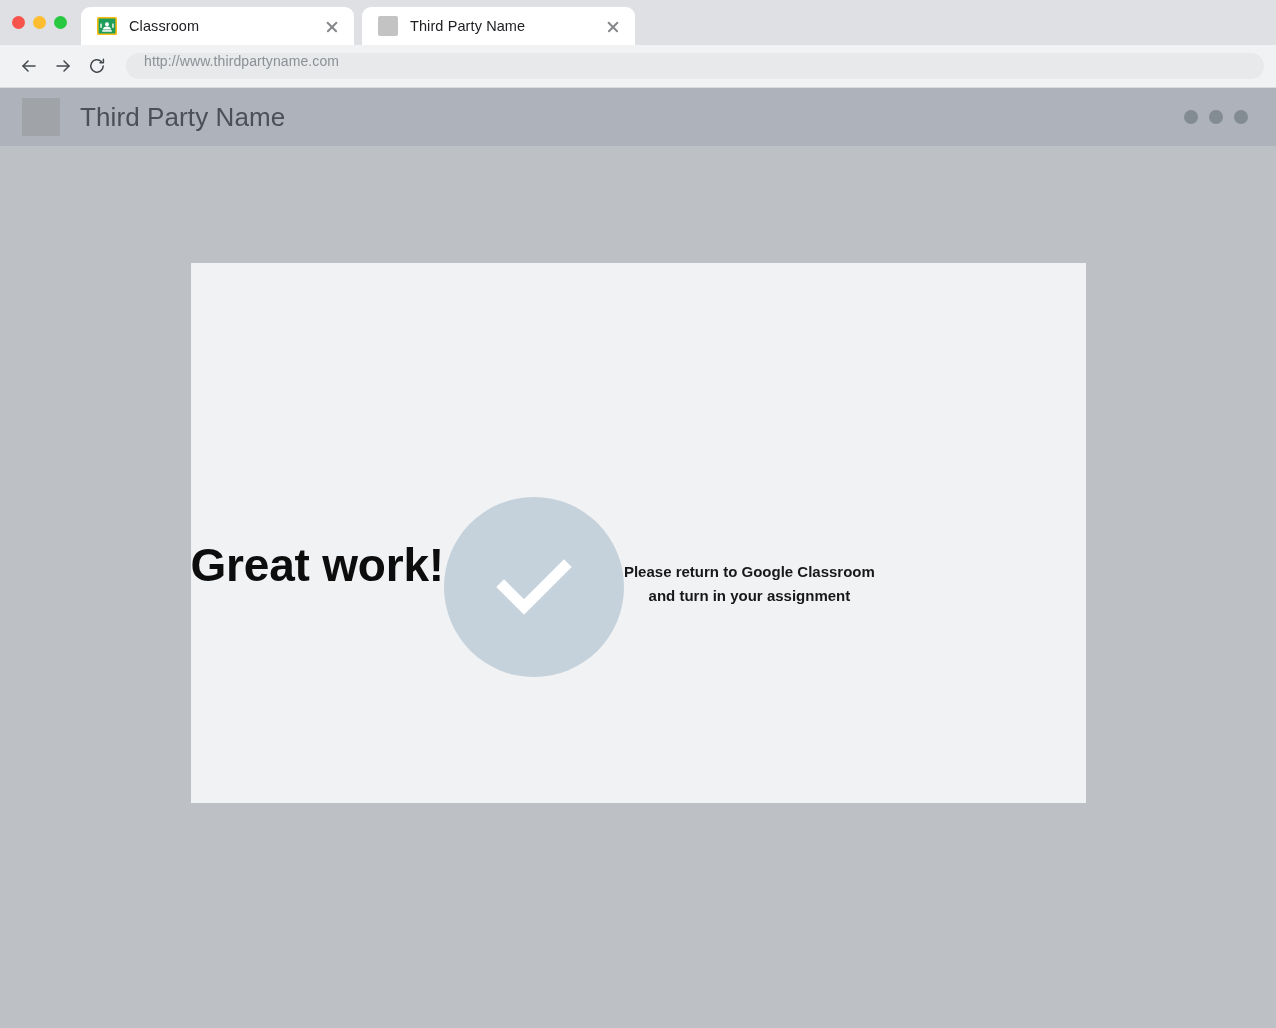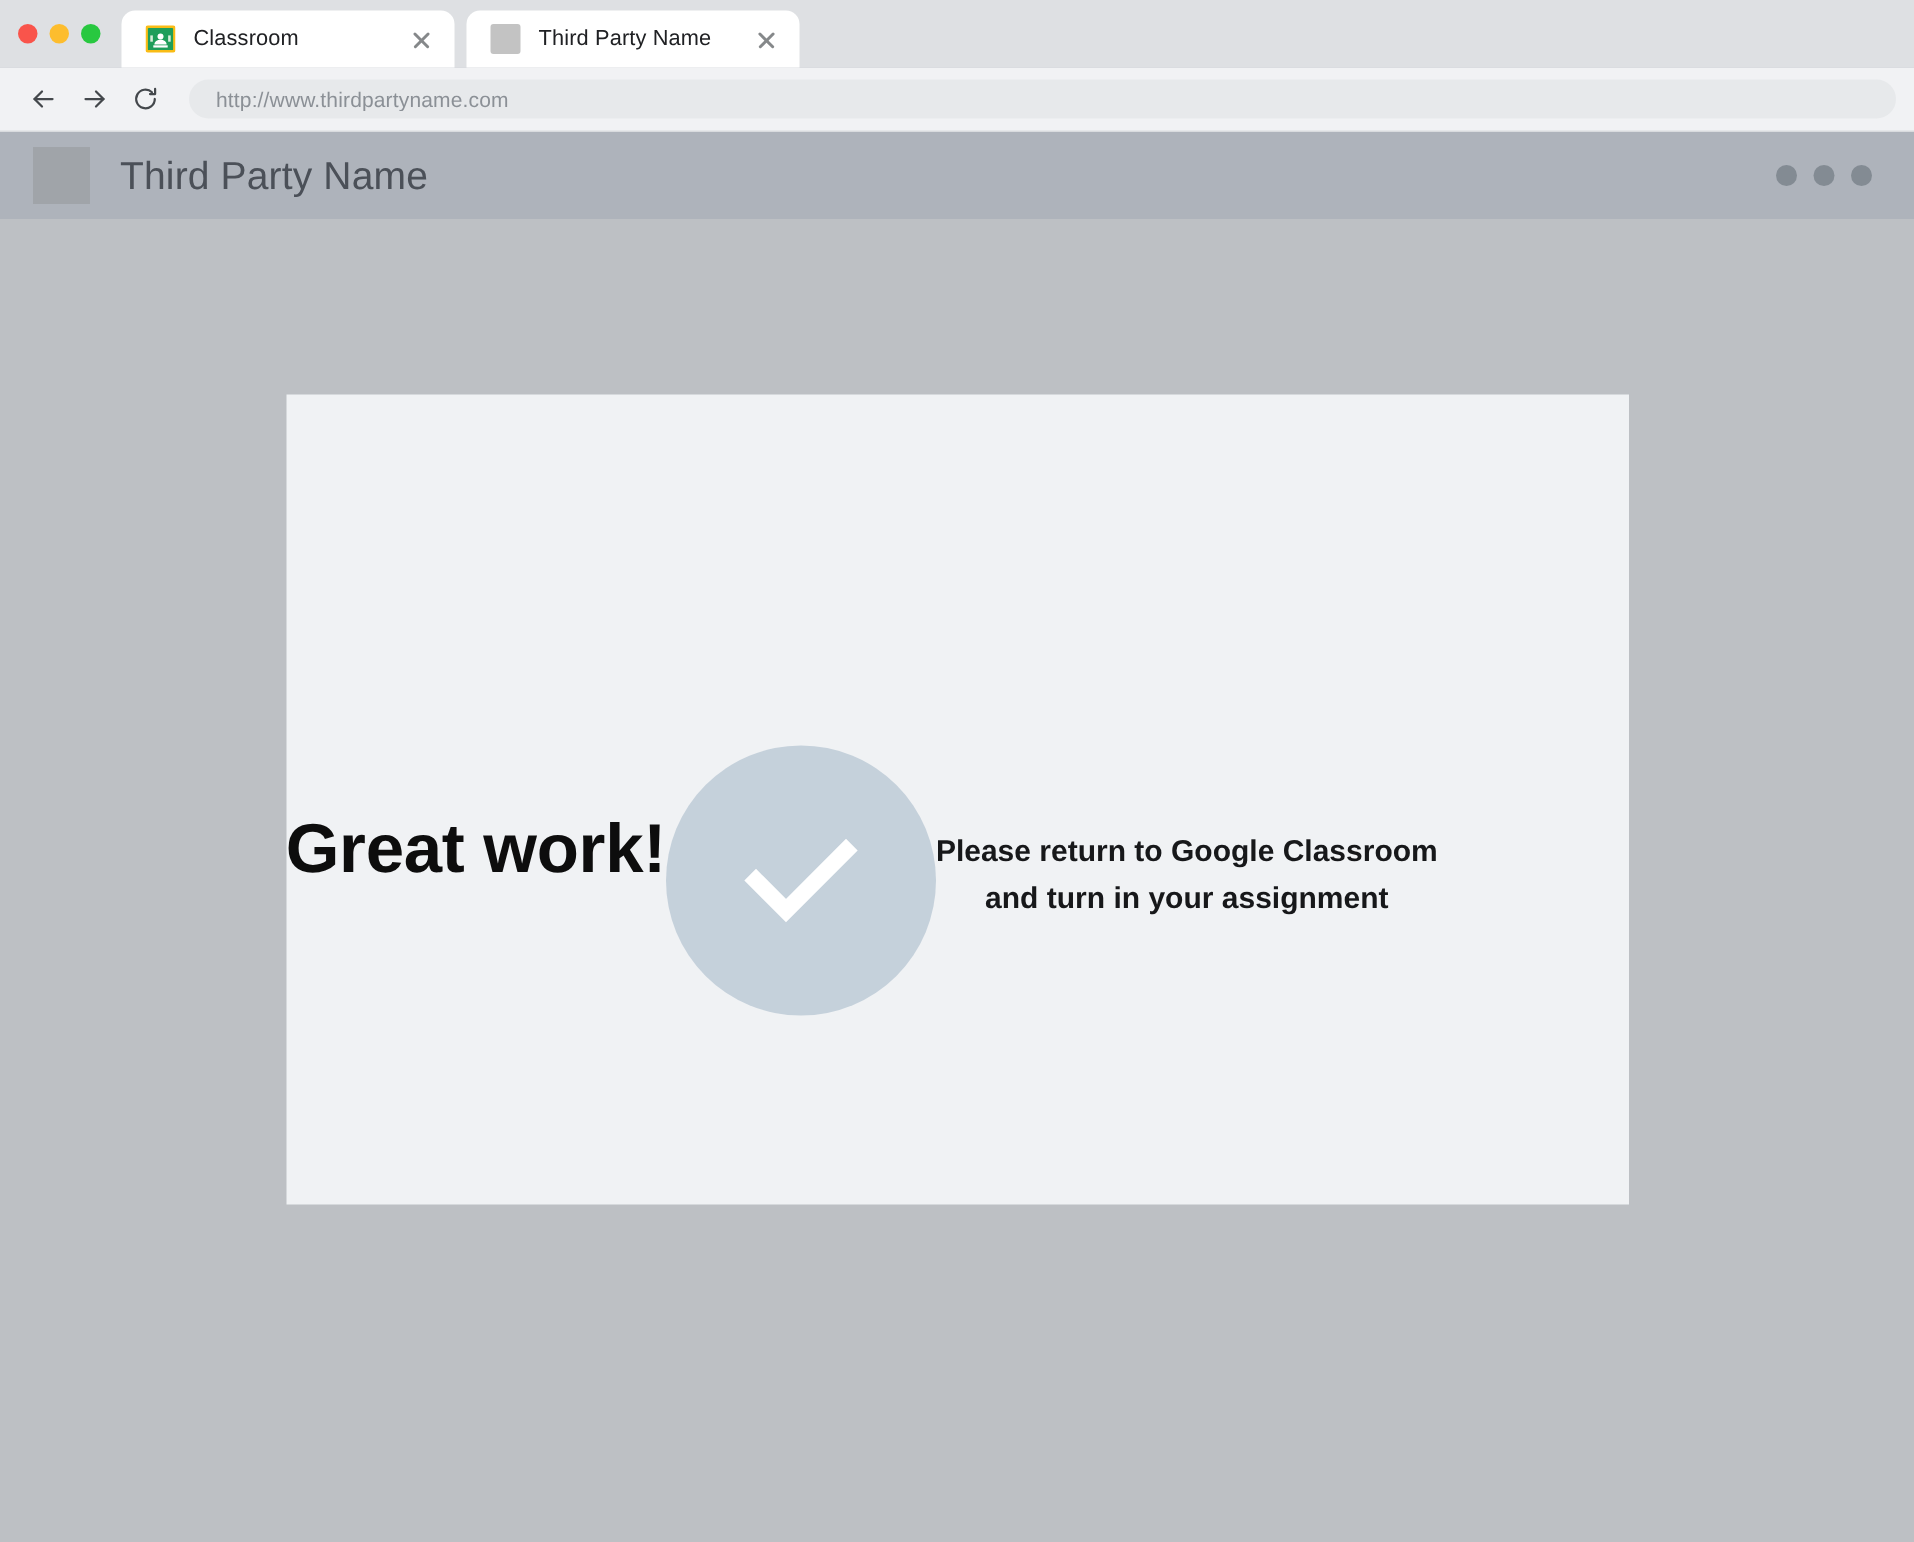--- a/index.html
+++ b/index.html
@@ -53,21 +53,21 @@
   .light.green { background: #28c840; }
 
   .tabs {
     display: flex;
     align-items: flex-end;
     height: 45px;
     gap: 8px;
   }
 
   .tab {
-    width: 222px;
+    width: 273px;
     height: 38px;
     background: #ffffff;
     border-radius: 9px 9px 0 0;
     display: flex;
     align-items: center;
     padding: 0 14px 0 16px;
     box-sizing: border-box;
     position: relative;
     gap: 12px;
   }
@@ -136,21 +136,21 @@
   }
   .nav-btn svg { display: block; }
 
   .omnibox {
     flex: 1 1 auto;
     height: 26px;
     margin-left: 12px;
     background: #e7e9eb;
     border-radius: 13px;
     display: flex;
-    align-items: center;
+    align-items: flex-start;
     padding: 0 18px;
     box-sizing: border-box;
   }
   .omnibox-text {
     font-size: 14px;
     color: #8b9096;
     white-space: nowrap;
     overflow: hidden;
     text-overflow: ellipsis;
     letter-spacing: .1px;
@@ -237,21 +237,21 @@
     margin-top: 45px;
     display: flex;
     align-items: center;
     justify-content: center;
   }
   .check-circle svg { display: block; }
 
   .subtext {
     margin-top: 38px;
     text-align: center;
-    font-size: 20px;
+    font-size: 15px;
     font-weight: 700;
     color: #17181a;
     line-height: 1.55;
   }
   .subtext-line { display: block; }
 
   .done-button {
     margin-top: 27px;
     width: 140px;
     height: 45px;

